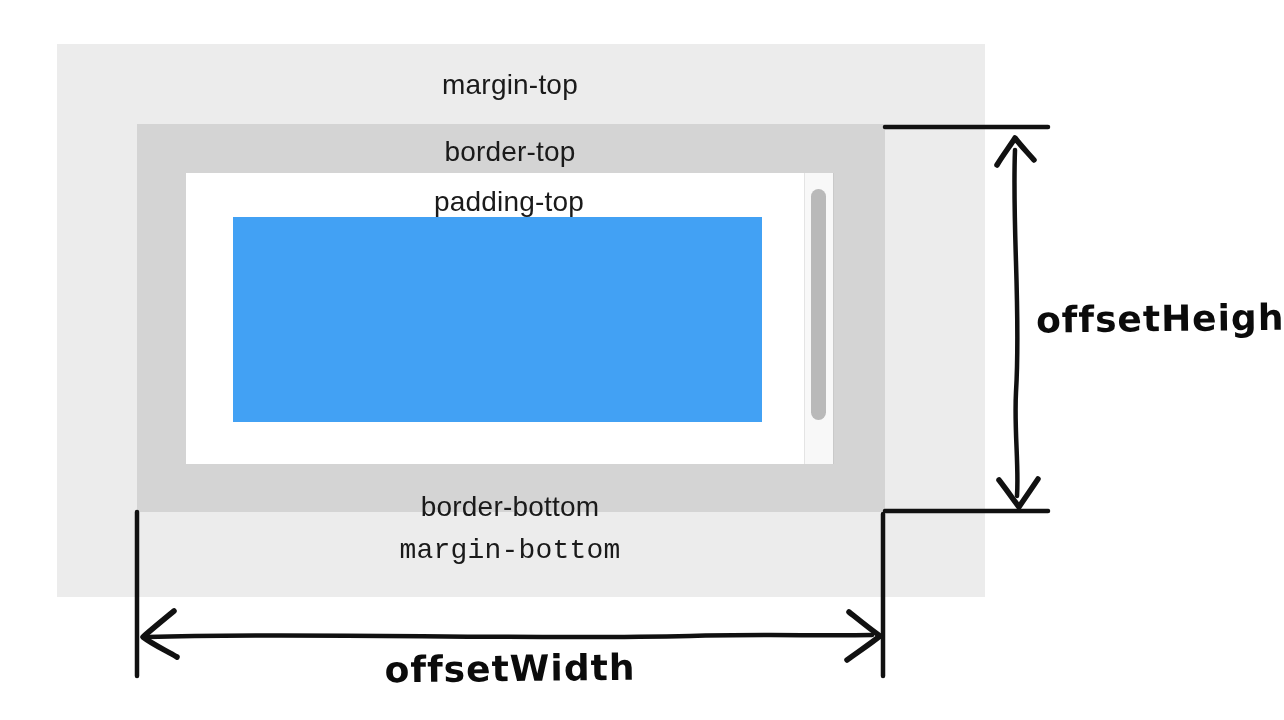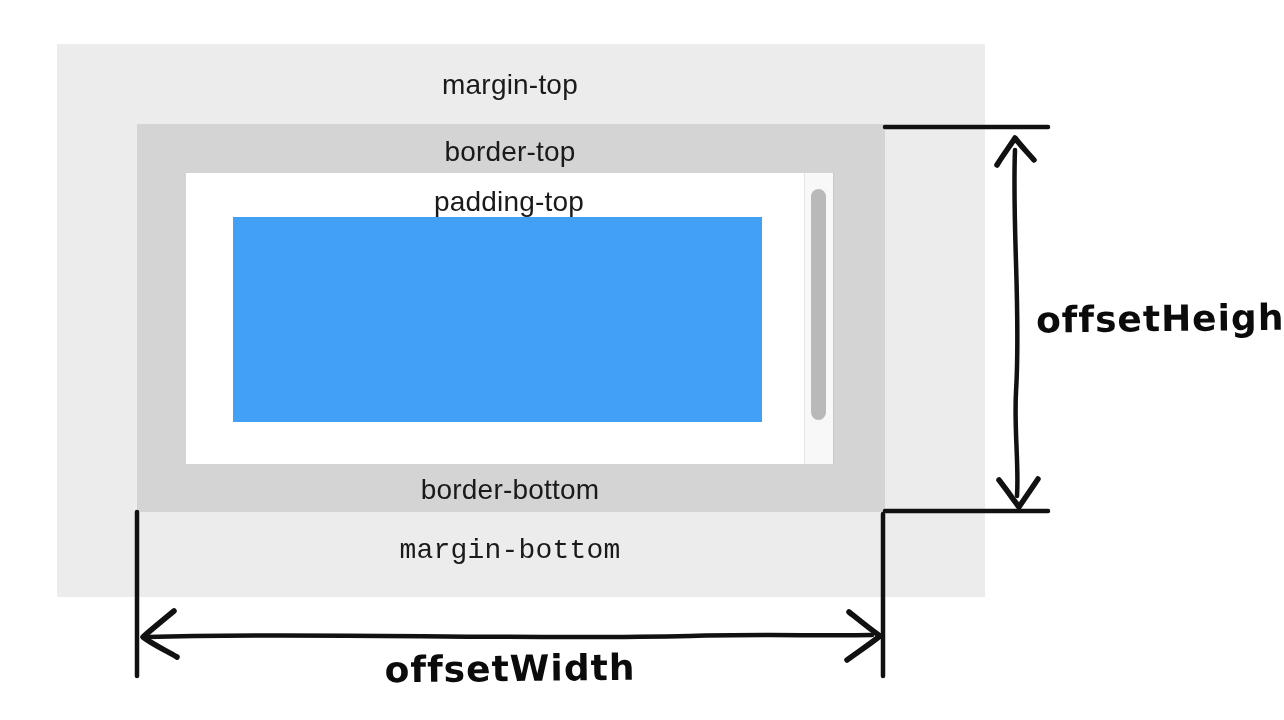--- a/index.html
+++ b/index.html
@@ -46,21 +46,21 @@
 <div class="box" id="border-box" style="background-color: rgb(212, 212, 212);"></div>
 <div class="box" id="padding-box" style="background-color: rgb(255, 255, 255);"></div>
 <div class="box" id="scrollbar" style="background-color: rgb(248, 248, 248);">
   <div id="scrollbar-thumb" style="background-color: rgb(185, 185, 185);"></div>
 </div>
 <div class="box" id="content-box" style="background-color: rgb(66, 161, 244);"></div>
 
 <div class="label" style="left:510px; top:70px;">margin-top</div>
 <div class="label" style="left:510px; top:137px;">border-top</div>
 <div class="label" style="left:509px; top:179px;margin-top:8px;">padding-top</div>
-<div class="label" style="left:510px; top:475px;">border-bottom</div>
+<div class="label" style="left:510px; top:492px;">border-bottom</div>
 <div class="label" style="left:510px; top:536px;font-family:Liberation Mono, monospace;">margin-bottom</div>
 
 <div class="hand" id="offset-height-label">offsetHeight</div>
 <div class="hand" id="offset-width-label">offsetWidth</div>
 
 <svg id="annotation-layer" class="abs" viewBox="0 0 1284 720" xmlns="http://www.w3.org/2000/svg">
 
   <line x1="885" y1="127" x2="1048" y2="127" stroke-width="4.5" class="stroke" style="stroke: rgb(17, 17, 17);"></line>
   <line x1="885" y1="511" x2="1048" y2="511" stroke-width="4.5" class="stroke" style="stroke: rgb(17, 17, 17);"></line>
   <line x1="137" y1="512" x2="137" y2="676" stroke-width="4.5" class="stroke" style="stroke: rgb(17, 17, 17);"></line>

